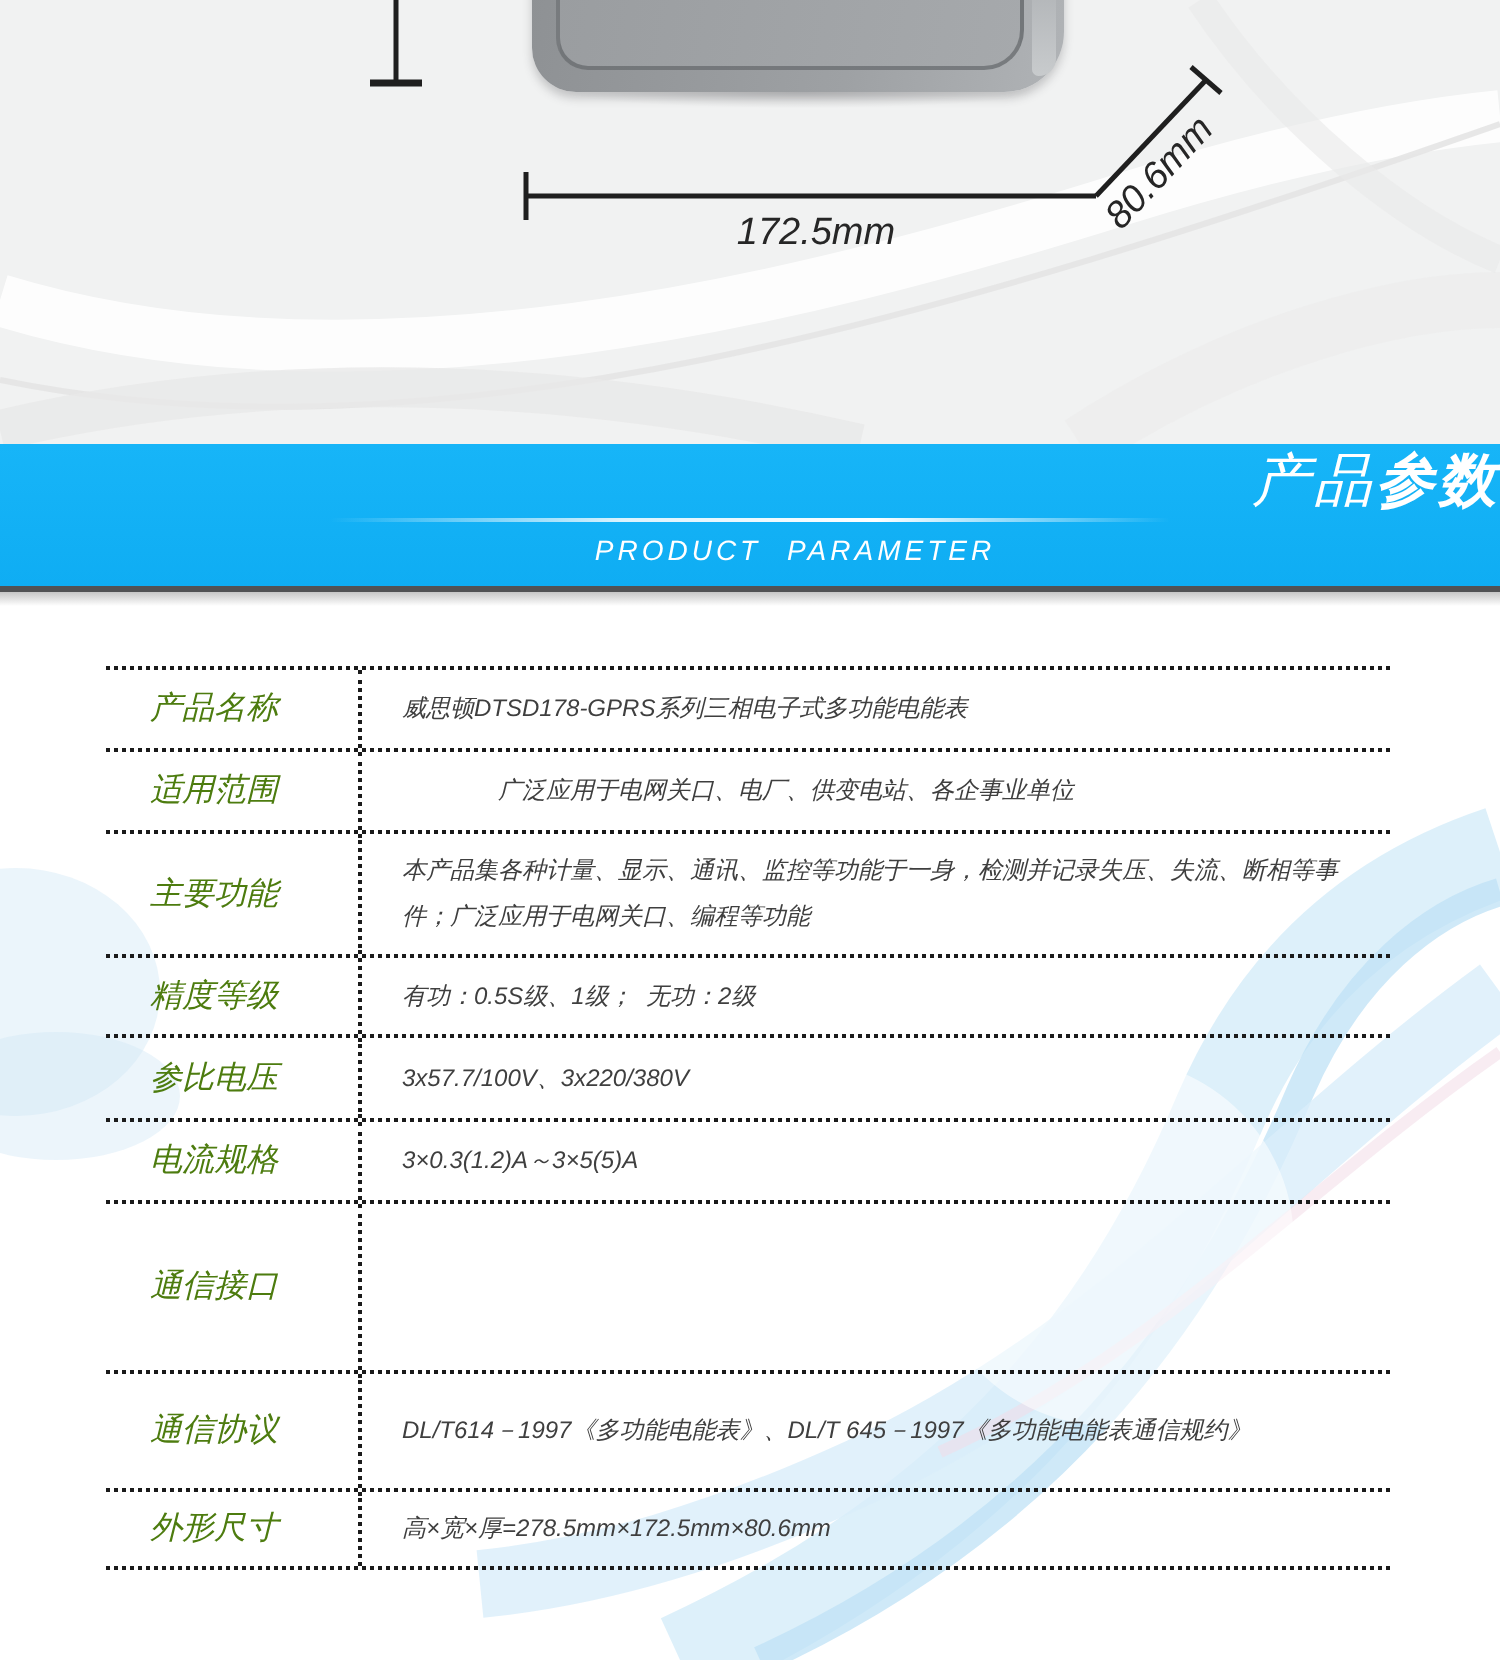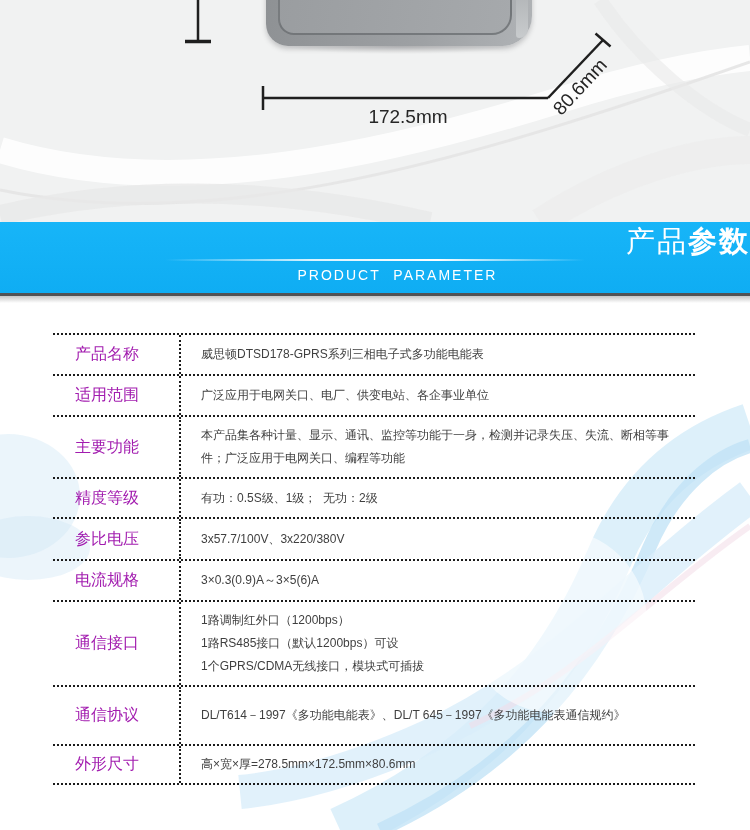--- a/index.html
+++ b/index.html
@@ -1,18 +1,18 @@
 <!DOCTYPE html>
 <html><head>
 <meta charset="utf-8">
 <style>
   * { margin:0; padding:0; box-sizing:border-box; }
   html,body { width:750px; height:830px; overflow:hidden; background:#fff;
               font-family:"Liberation Sans","DejaVu Sans",sans-serif; }
-  .page { position:relative; width:750px; height:830px; }
+  .page { position:relative; width:750px; height:830px;font-style:italic; }
 
   
   .hero { position:absolute; left:0; top:0; width:750px; height:222px;
           background:#f1f2f2; overflow:hidden; }
   .hero svg.waves { position:absolute; left:0; top:0; }
 
   .device { position:absolute; left:266px; top:-14px; width:266px; height:60px;
             border-radius:8px 8px 30px 22px;
             background:linear-gradient(100deg,#8e9194 0%,#9ea1a4 60%,#b0b3b6 100%);
             box-shadow:0 3px 5px rgba(60,60,65,.25); }
@@ -50,31 +50,31 @@
              background:#ffffff; overflow:hidden; }
   .content-fade { position:absolute; left:0; top:0; width:750px; height:7px;
                   background:linear-gradient(180deg,#c6c6c6,rgba(255,255,255,0)); }
   .content svg.bluewaves { position:absolute; left:0; top:0; }
 
   
   .spec-table { position:absolute; left:53px; top:37px; width:642px; }
   .spec-row { display:flex; border-top:2px dotted #1b1b1b; }
   .spec-row:last-child { border-bottom:2px dotted #1b1b1b; }
   .spec-row:nth-child(1) { min-height:41px; }
-  .spec-row:nth-child(2) { min-height:41px; }
+  .spec-row:nth-child(2) { min-height:41px;gap:48px; }
   .spec-row:nth-child(3) { min-height:60px; }
   .spec-row:nth-child(4) { min-height:40px; }
   .spec-row:nth-child(5) { min-height:42px; }
   .spec-row:nth-child(6) { min-height:41px; }
   .spec-row:nth-child(7) { min-height:85px; }
   .spec-row:nth-child(8) { min-height:59px; }
   .spec-row:nth-child(9) { min-height:41px; }
   .spec-label { width:128px; flex:0 0 128px; display:flex; align-items:center;
                 padding-left:22px; border-right:2px dotted #1b1b1b;
-                font-size:16px; color:#a21caf; }
+                font-size:16px; color:#4d7c0f; }
   .spec-value { flex:1; display:flex; flex-direction:column; justify-content:center;
                 padding:7px 12px 7px 20px; font-size:12px; line-height:23px;
                 color:#3f3f3f; white-space:pre-wrap; }
 </style>
 </head>
 <body>
 
 <div class="page">
 
   <div class="hero">
@@ -158,30 +158,25 @@
         <div class="spec-value">有功：0.5S级、1级；  无功：2级</div>
       </div>
 
       <div class="spec-row">
         <div class="spec-label">参比电压</div>
         <div class="spec-value">3x57.7/100V、3x220/380V</div>
       </div>
 
       <div class="spec-row">
         <div class="spec-label">电流规格</div>
-        <div class="spec-value">3×0.3(0.9)A～3×5(6)A</div>
+        <div class="spec-value">3×0.3(1.2)A～3×5(5)A</div>
       </div>
 
       <div class="spec-row">
         <div class="spec-label">通信接口</div>
-        <div class="spec-value">
-          <div>1路调制红外口（1200bps）</div>
-          <div>1路RS485接口（默认1200bps）可设</div>
-          <div>1个GPRS/CDMA无线接口，模块式可插拔</div>
-        </div>
       </div>
 
       <div class="spec-row">
         <div class="spec-label">通信协议</div>
         <div class="spec-value">DL/T614－1997《多功能电能表》、DL/T 645－1997《多功能电能表通信规约》</div>
       </div>
 
       <div class="spec-row">
         <div class="spec-label">外形尺寸</div>
         <div class="spec-value">高×宽×厚=278.5mm×172.5mm×80.6mm</div>

